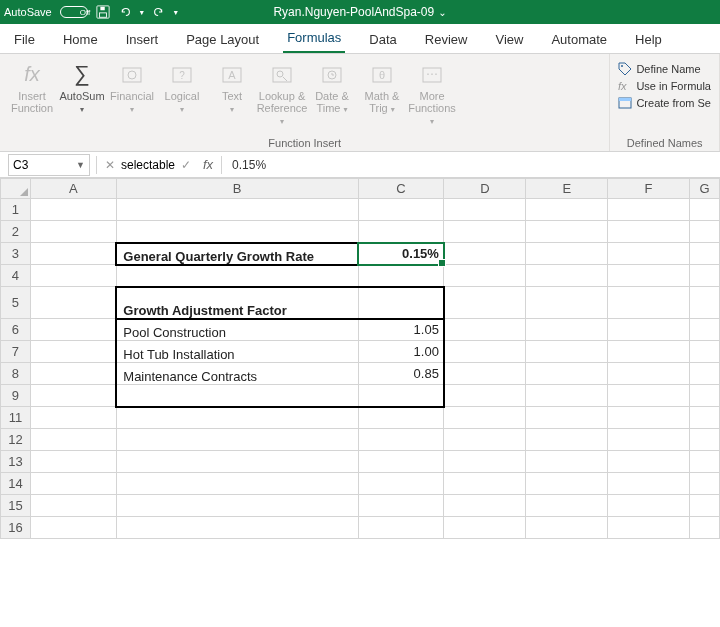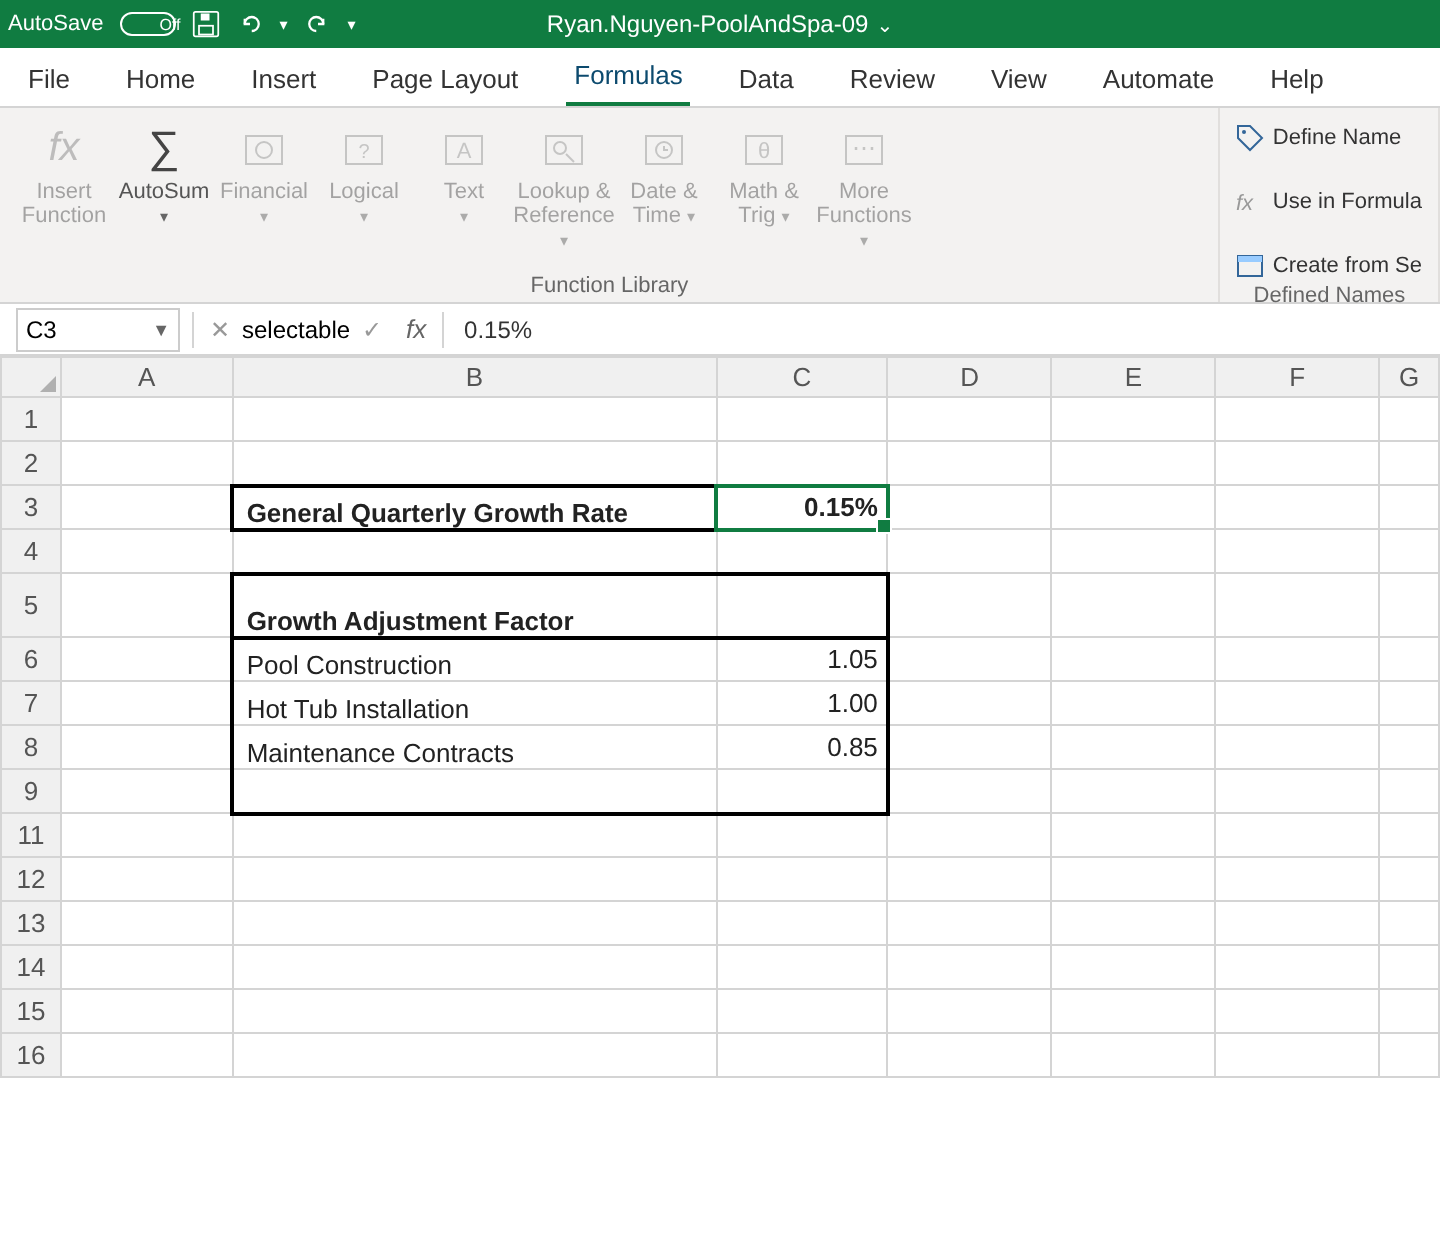--- a/index.html
+++ b/index.html
@@ -26,21 +26,21 @@
 .ribbon { height: 98px; background: #f3f2f1; border-bottom: 1px solid #d4d4d4; display: flex; }
 .ribbon-group { display: flex; flex-direction: column; padding: 4px 8px 2px 8px; border-right: 1px solid #e1dfdd; }
 .ribbon-group .items { display: flex; gap: 2px; flex: 1; align-items: flex-start; }
 .ribbon-group .group-label { text-align: center; font-size: 11px; color: #666; padding-top: 2px; }
 .ribbon-item { display: flex; flex-direction: column; align-items: center; justify-content: center; padding: 2px 6px; gap: 2px; cursor: pointer; }
 .ribbon-item.large { width: 48px; }
 .ribbon-item .icon { width: 28px; height: 28px; display: flex; align-items: center; justify-content: center; }
 .ribbon-item .label { font-size: 11px; color: #555; text-align: center; line-height: 1.1; }
 .ribbon-item.dim { opacity: 0.5; }
 .drop { font-size: 8px; color: #666; }
-.defined-names-right { display: flex; flex-direction: column; gap: 18px; font-size: 11px; color: #333; padding-top: 4px; }
+.defined-names-right { display: flex; flex-direction: column; gap: 3px; font-size: 11px; color: #333; padding-top: 4px; }
 .dn-row { display: flex; align-items: center; gap: 4px; cursor: pointer; }
 
 
 .fbar { height: 26px; border-bottom: 1px solid #d4d4d4; display: flex; align-items: center; font-size: 12px; }
 .namebox { width: 82px; height: 22px; border: 1px solid #ccc; margin: 0 4px 0 8px; display: flex; align-items: center; padding: 0 4px; background: #fff; }
 .namebox .dd { margin-left: auto; font-size: 9px; color: #666; }
 .fbar .fbtn { width: 22px; height: 22px; display: flex; align-items: center; justify-content: center; color: #999; cursor: pointer; }
 .fbar .fbtn.fx { font-style: italic; color: #666; font-size: 13px; }
 .fbar .formula-input { flex: 1; padding: 0 8px; color: #333; }
 .fbar .sep { width: 1px; height: 18px; background: #d4d4d4; margin: 0 2px; }
@@ -215,21 +215,21 @@
         <div class="icon">
             <svg width="24" height="24" viewBox="0 0 24 24">
               <rect x="3" y="6" width="18" height="14" fill="none" stroke="#999"></rect>
               <text x="12" y="16" text-anchor="middle" font-size="12" fill="#999">⋯</text>
             </svg>
           </div>
         <div class="label" style="white-space:pre-line"><span>More
 Functions</span> <span class="drop">▾</span></div>
       </div>
     </div>
-    <div class="group-label">Function Library</div>
+    <div class="group-label">Function Insert</div>
   </div>
 
   <div class="ribbon-group">
     <div class="items">
       <div class="defined-names-right">
         <div class="dn-row">
           <span>
               <svg width="14" height="14" viewBox="0 0 14 14">
                 <path d="M1 1h6l6 6-6 6-6-6z" fill="none" stroke="#369"></path>
                 <circle cx="4" cy="4" r="1" fill="#369"></circle>

